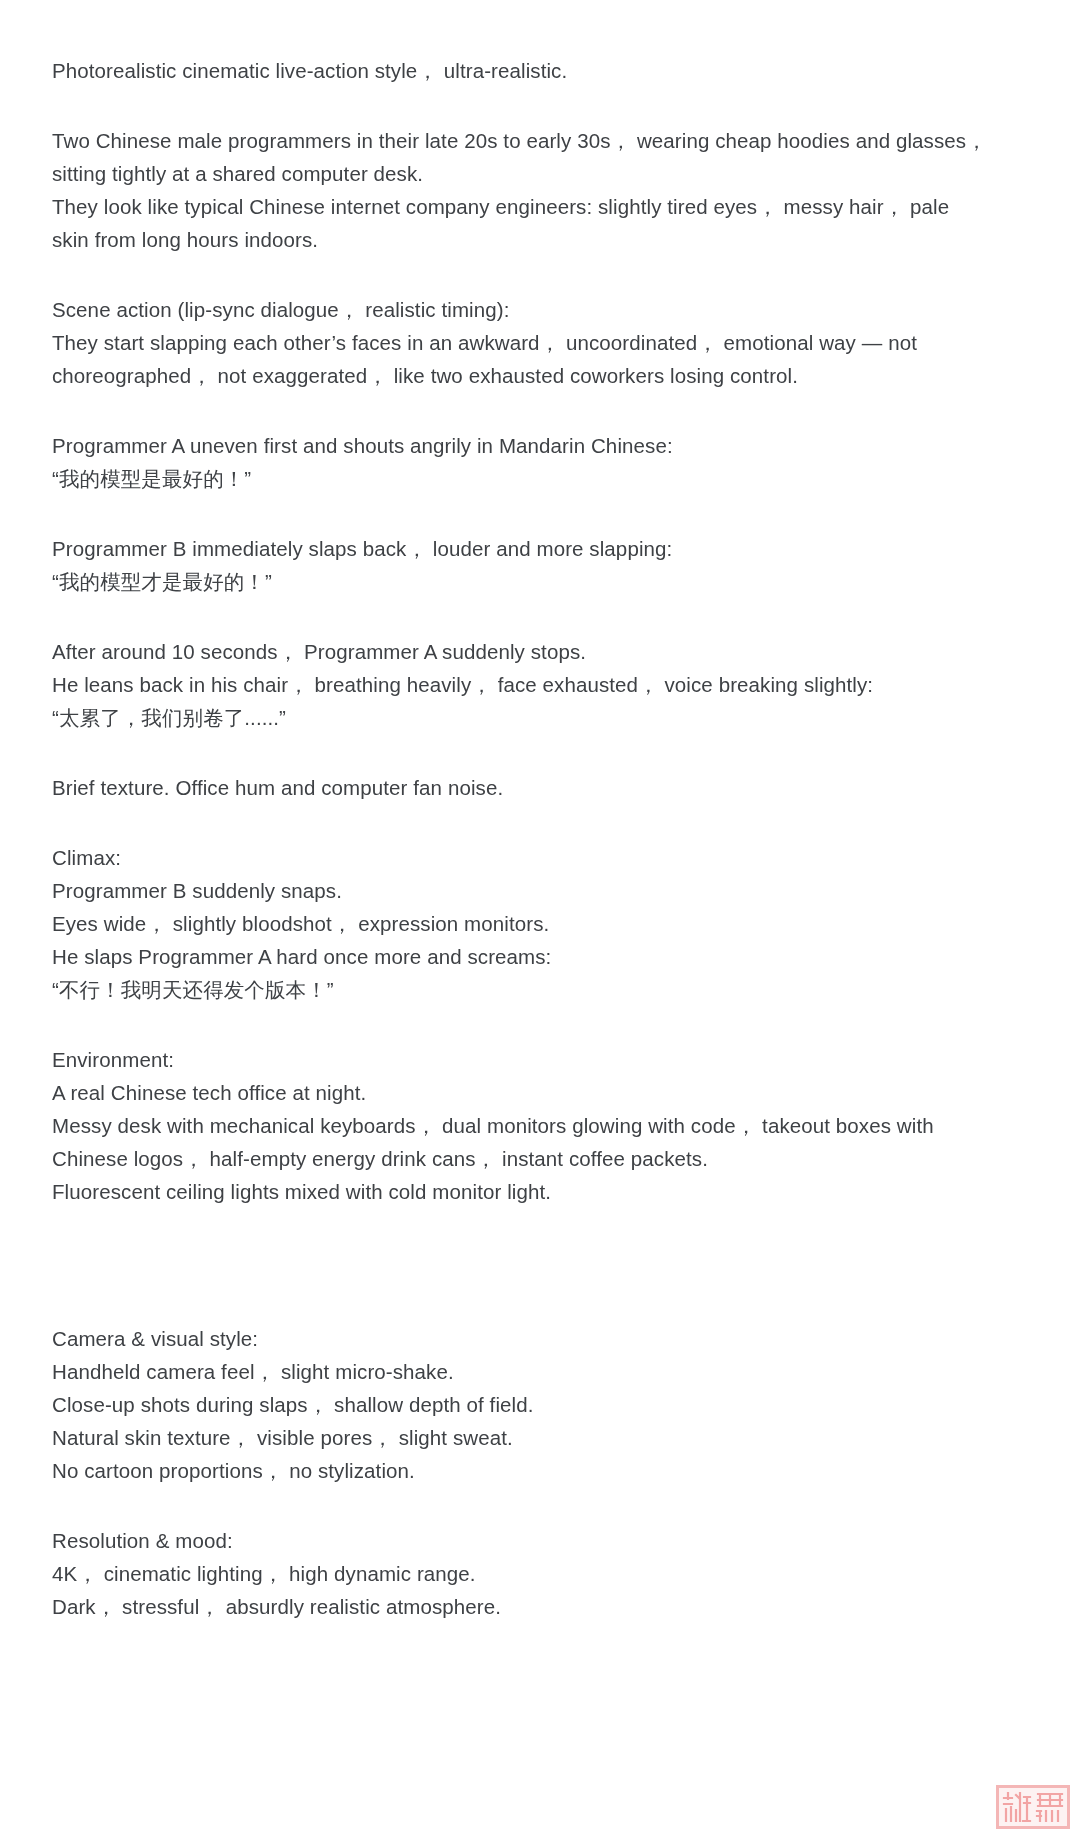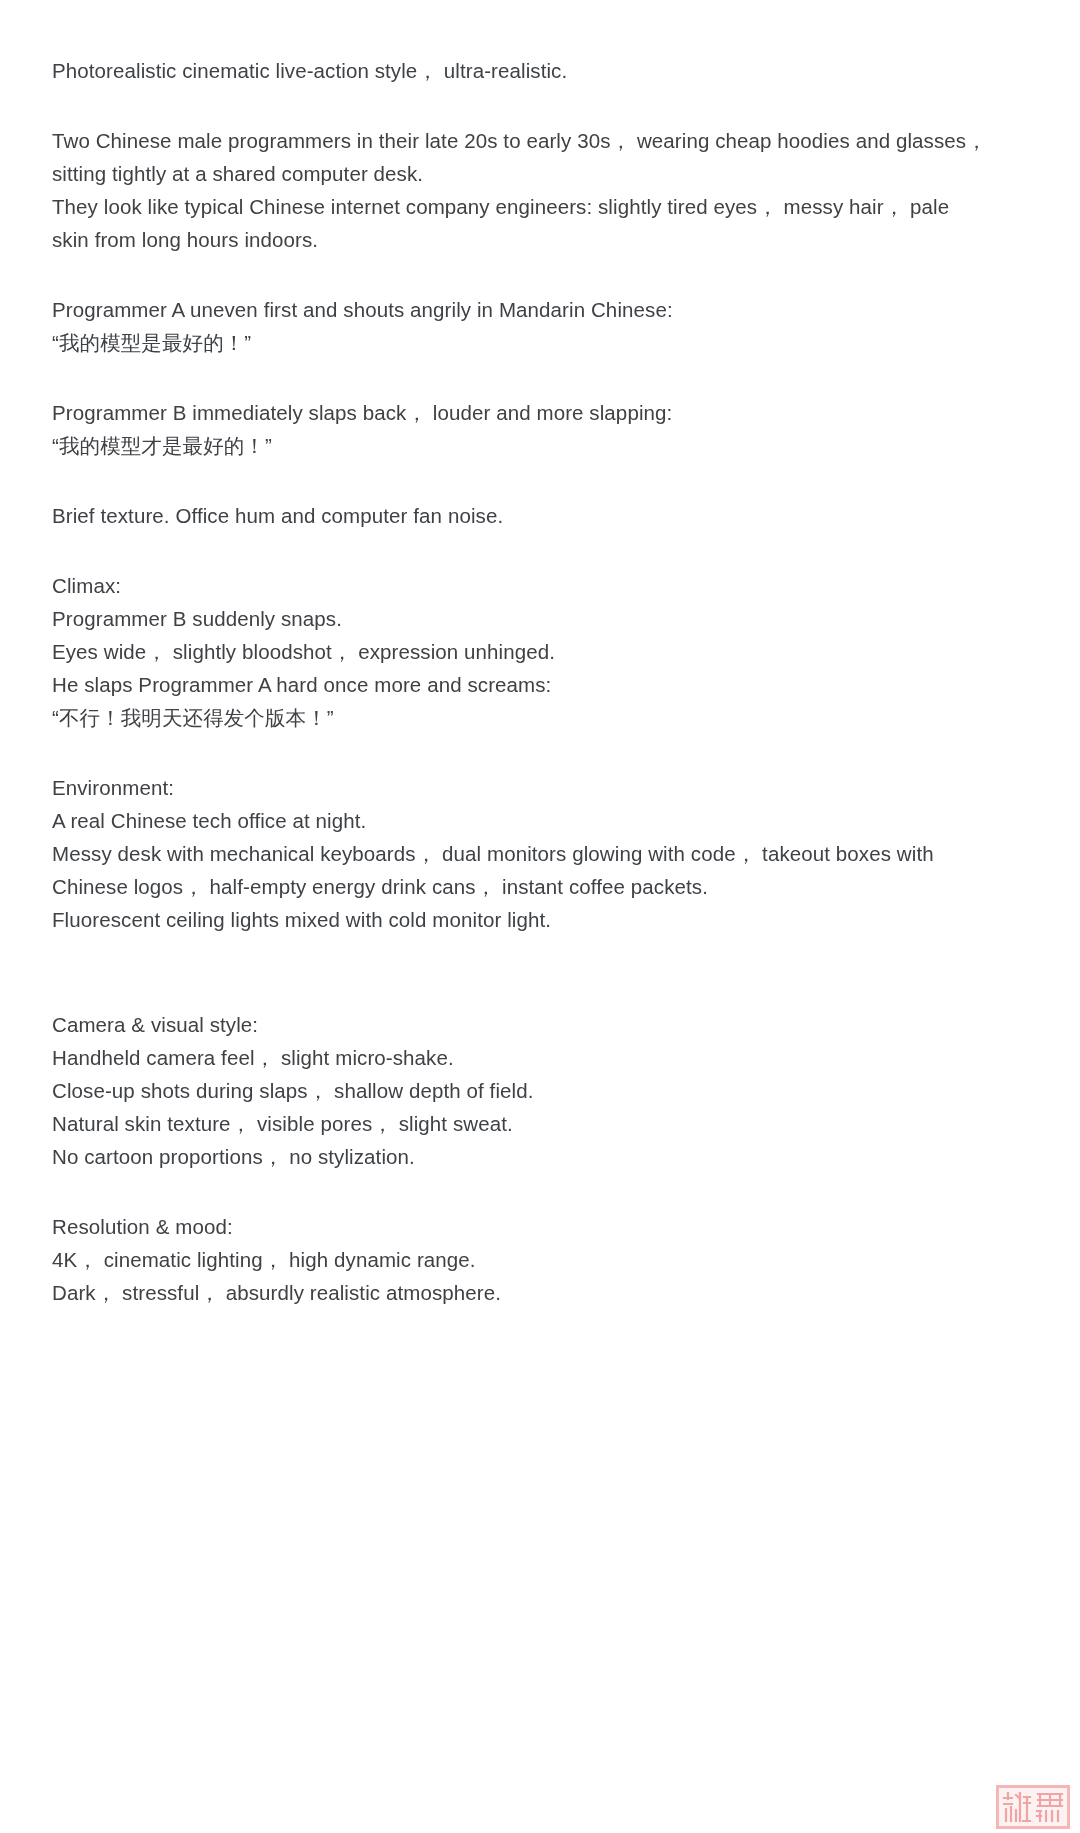--- a/index.html
+++ b/index.html
@@ -27,46 +27,51 @@
     color: var(--text);
     font-size: 20.5px;
     line-height: 33px;
     letter-spacing: 0.1px;
   }
   .para {
     margin: 0 0 37px 0;
     white-space: pre-wrap;
   }
   .para.gap-large {
-    margin-top: 72px;
+    margin-top: 114px;
   }
   .seal {
     position: absolute;
     left: 996px;
     top: 1785px;
     width: 74px;
     height: 44px;
   }
 </style>
 </head>
 <body>
 
 <div class="doc">
   <div>
       <p class="para">Photorealistic cinematic live-action style， ultra-realistic.</p>
       <p class="para">Two Chinese male programmers in their late 20s to early 30s， wearing cheap hoodies and glasses， sitting tightly at a shared computer desk.
 They look like typical Chinese internet company engineers: slightly tired eyes， messy hair， pale skin from long hours indoors.</p>
+      <p class="para">Scene action (lip-sync dialogue， realistic timing):
+They start slapping each other’s faces in an awkward， uncoordinated， emotional way — not choreographed， not exaggerated， like two exhausted coworkers losing control.</p>
       <p class="para">Programmer A uneven first and shouts angrily in Mandarin Chinese:
 “我的模型是最好的！”</p>
       <p class="para">Programmer B immediately slaps back， louder and more slapping:
 “我的模型才是最好的！”</p>
+      <p class="para">After around 10 seconds， Programmer A suddenly stops.
+He leans back in his chair， breathing heavily， face exhausted， voice breaking slightly:
+“太累了，我们别卷了......”</p>
       <p class="para">Brief texture. Office hum and computer fan noise.</p>
       <p class="para">Climax:
 Programmer B suddenly snaps.
-Eyes wide， slightly bloodshot， expression unhinged.
+Eyes wide， slightly bloodshot， expression monitors.
 He slaps Programmer A hard once more and screams:
 “不行！我明天还得发个版本！”</p>
       <p class="para">Environment:
 A real Chinese tech office at night.
 Messy desk with mechanical keyboards， dual monitors glowing with code， takeout boxes with Chinese logos， half-empty energy drink cans， instant coffee packets.
 Fluorescent ceiling lights mixed with cold monitor light.</p>
       <p class="para gap-large">Camera &amp; visual style:
 Handheld camera feel， slight micro-shake.
 Close-up shots during slaps， shallow depth of field.
 Natural skin texture， visible pores， slight sweat.

